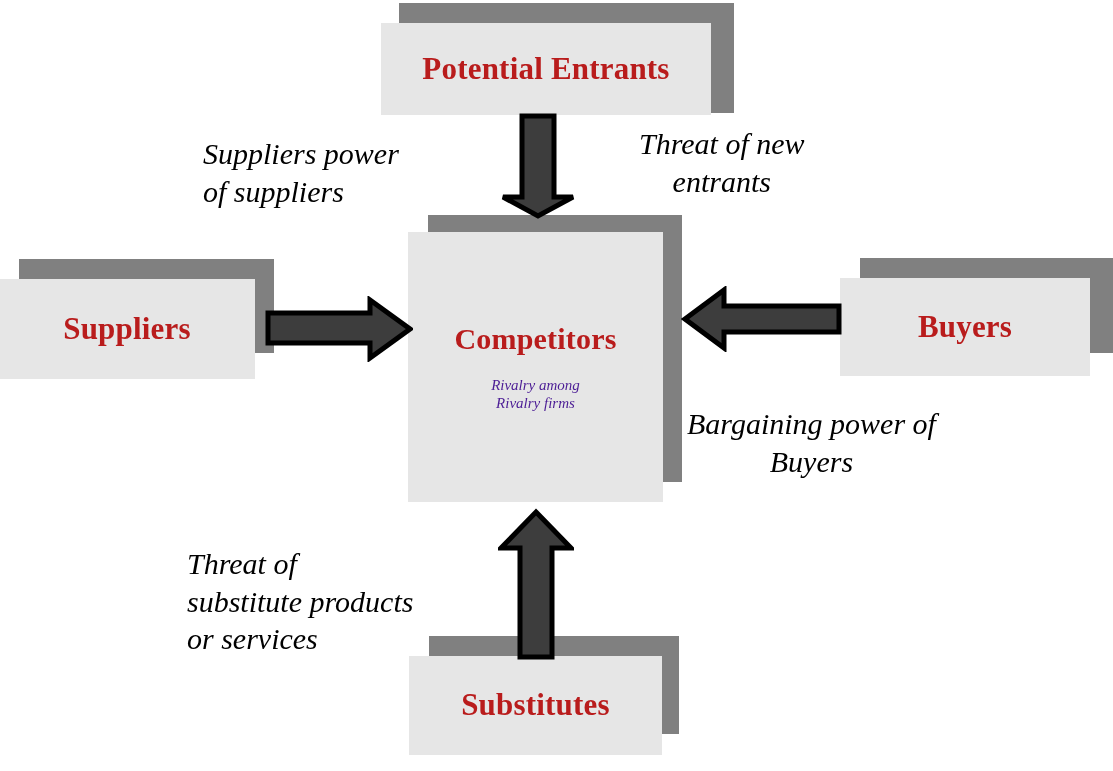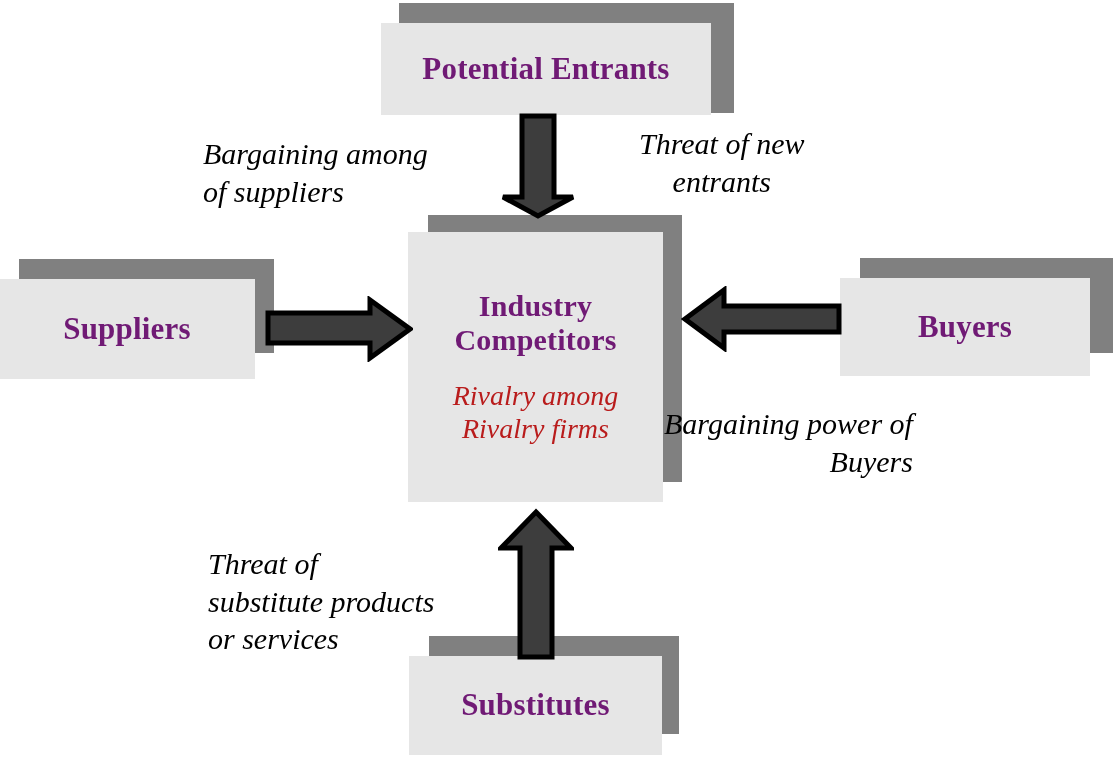--- a/index.html
+++ b/index.html
@@ -29,21 +29,21 @@
     position: absolute;
     background: #e6e6e6;
     display: flex;
     flex-direction: column;
     align-items: center;
     justify-content: center;
     text-align: center;
   }
   .node-title {
     font-weight: bold;
-    color: #701a75;
+    color: #b91c1c;
     line-height: 1.12;
     letter-spacing: 0.2px;
   }
 
   
   #node-potential-entrants .shadow { left: 18px;  top: 0px;   width: 335px; height: 110px; }
   #node-potential-entrants .face   { left: 0px;   top: 20px;  width: 330px; height: 92px;  }
   #node-potential-entrants .node-title { font-size: 31px; }
 
   #node-suppliers .shadow { left: 20px; top: 0px;  width: 255px; height: 94px; }
@@ -56,23 +56,23 @@
 
   #node-substitutes .shadow { left: 20px; top: 0px;  width: 250px; height: 98px; }
   #node-substitutes .face   { left: 0px;  top: 20px; width: 253px; height: 99px; }
   #node-substitutes .node-title { font-size: 31px; }
 
   #node-industry-competitors .shadow { left: 20px; top: 0px;  width: 254px; height: 267px; }
   #node-industry-competitors .face   { left: 0px;  top: 17px; width: 255px; height: 270px; }
   #node-industry-competitors .node-title { font-size: 30px; }
   #node-industry-competitors .node-sub {
     font-style: italic;
-    font-size: 28px;
+    font-size: 15px;
     line-height: 1.18;
-    color: #b91c1c;
+    color: #4c1d95;
     margin-top: 22px;
   }
 
   
   .arrow {
     position: absolute;
   }
   .arrow svg { display: block; }
 
   
@@ -115,21 +115,20 @@
     <div class="shadow"></div>
     <div class="face">
       <div class="node-title">Substitutes</div>
     </div>
   </div>
 
   <div class="node" id="node-industry-competitors" style="left:408px; top:215px; width:276px; height:290px;">
     <div class="shadow"></div>
     <div class="face">
       <div class="node-title">
-        <div>Industry</div>
         <div>Competitors</div>
       </div>
       <div class="node-sub">
         <div>Rivalry among</div>
         <div>Rivalry firms</div>
       </div>
     </div>
   </div>
 
   <div class="arrow" style="left:265px; top:296px;">
@@ -149,26 +148,26 @@
       <polygon points="22,3 54,3 54,84 73,84 38,103 3,84 22,84" fill="#3d3d3d" stroke="#000000" stroke-width="5" stroke-linejoin="miter"></polygon>
     </svg>
   </div>
 
   <div class="arrow" style="left:498px; top:508px;">
     <svg width="76" height="152" viewBox="0 0 76 152">
       <polygon points="38,4 73,40 54,40 54,149 22,149 22,40 3,40" fill="#3d3d3d" stroke="#000000" stroke-width="5" stroke-linejoin="miter"></polygon>
     </svg>
   </div>
 
-  <div class="caption" style="left:203px; top:135px; text-align:left;">Bargaining among
+  <div class="caption" style="left:203px; top:135px; text-align:left;">Suppliers power
 of suppliers</div>
 
   <div class="caption" style="left:639px; top:125px; text-align:center;">Threat of new
 entrants</div>
 
-  <div class="caption" style="left:664px; top:405px; text-align:right;">Bargaining power of
+  <div class="caption" style="left:687px; top:405px; text-align:center;">Bargaining power of
 Buyers</div>
 
-  <div class="caption" style="left:208px; top:545px; text-align:left;">Threat of
+  <div class="caption" style="left:187px; top:545px; text-align:left;">Threat of
 substitute products
 or services</div>
 
 </div>
 
 </body></html>

